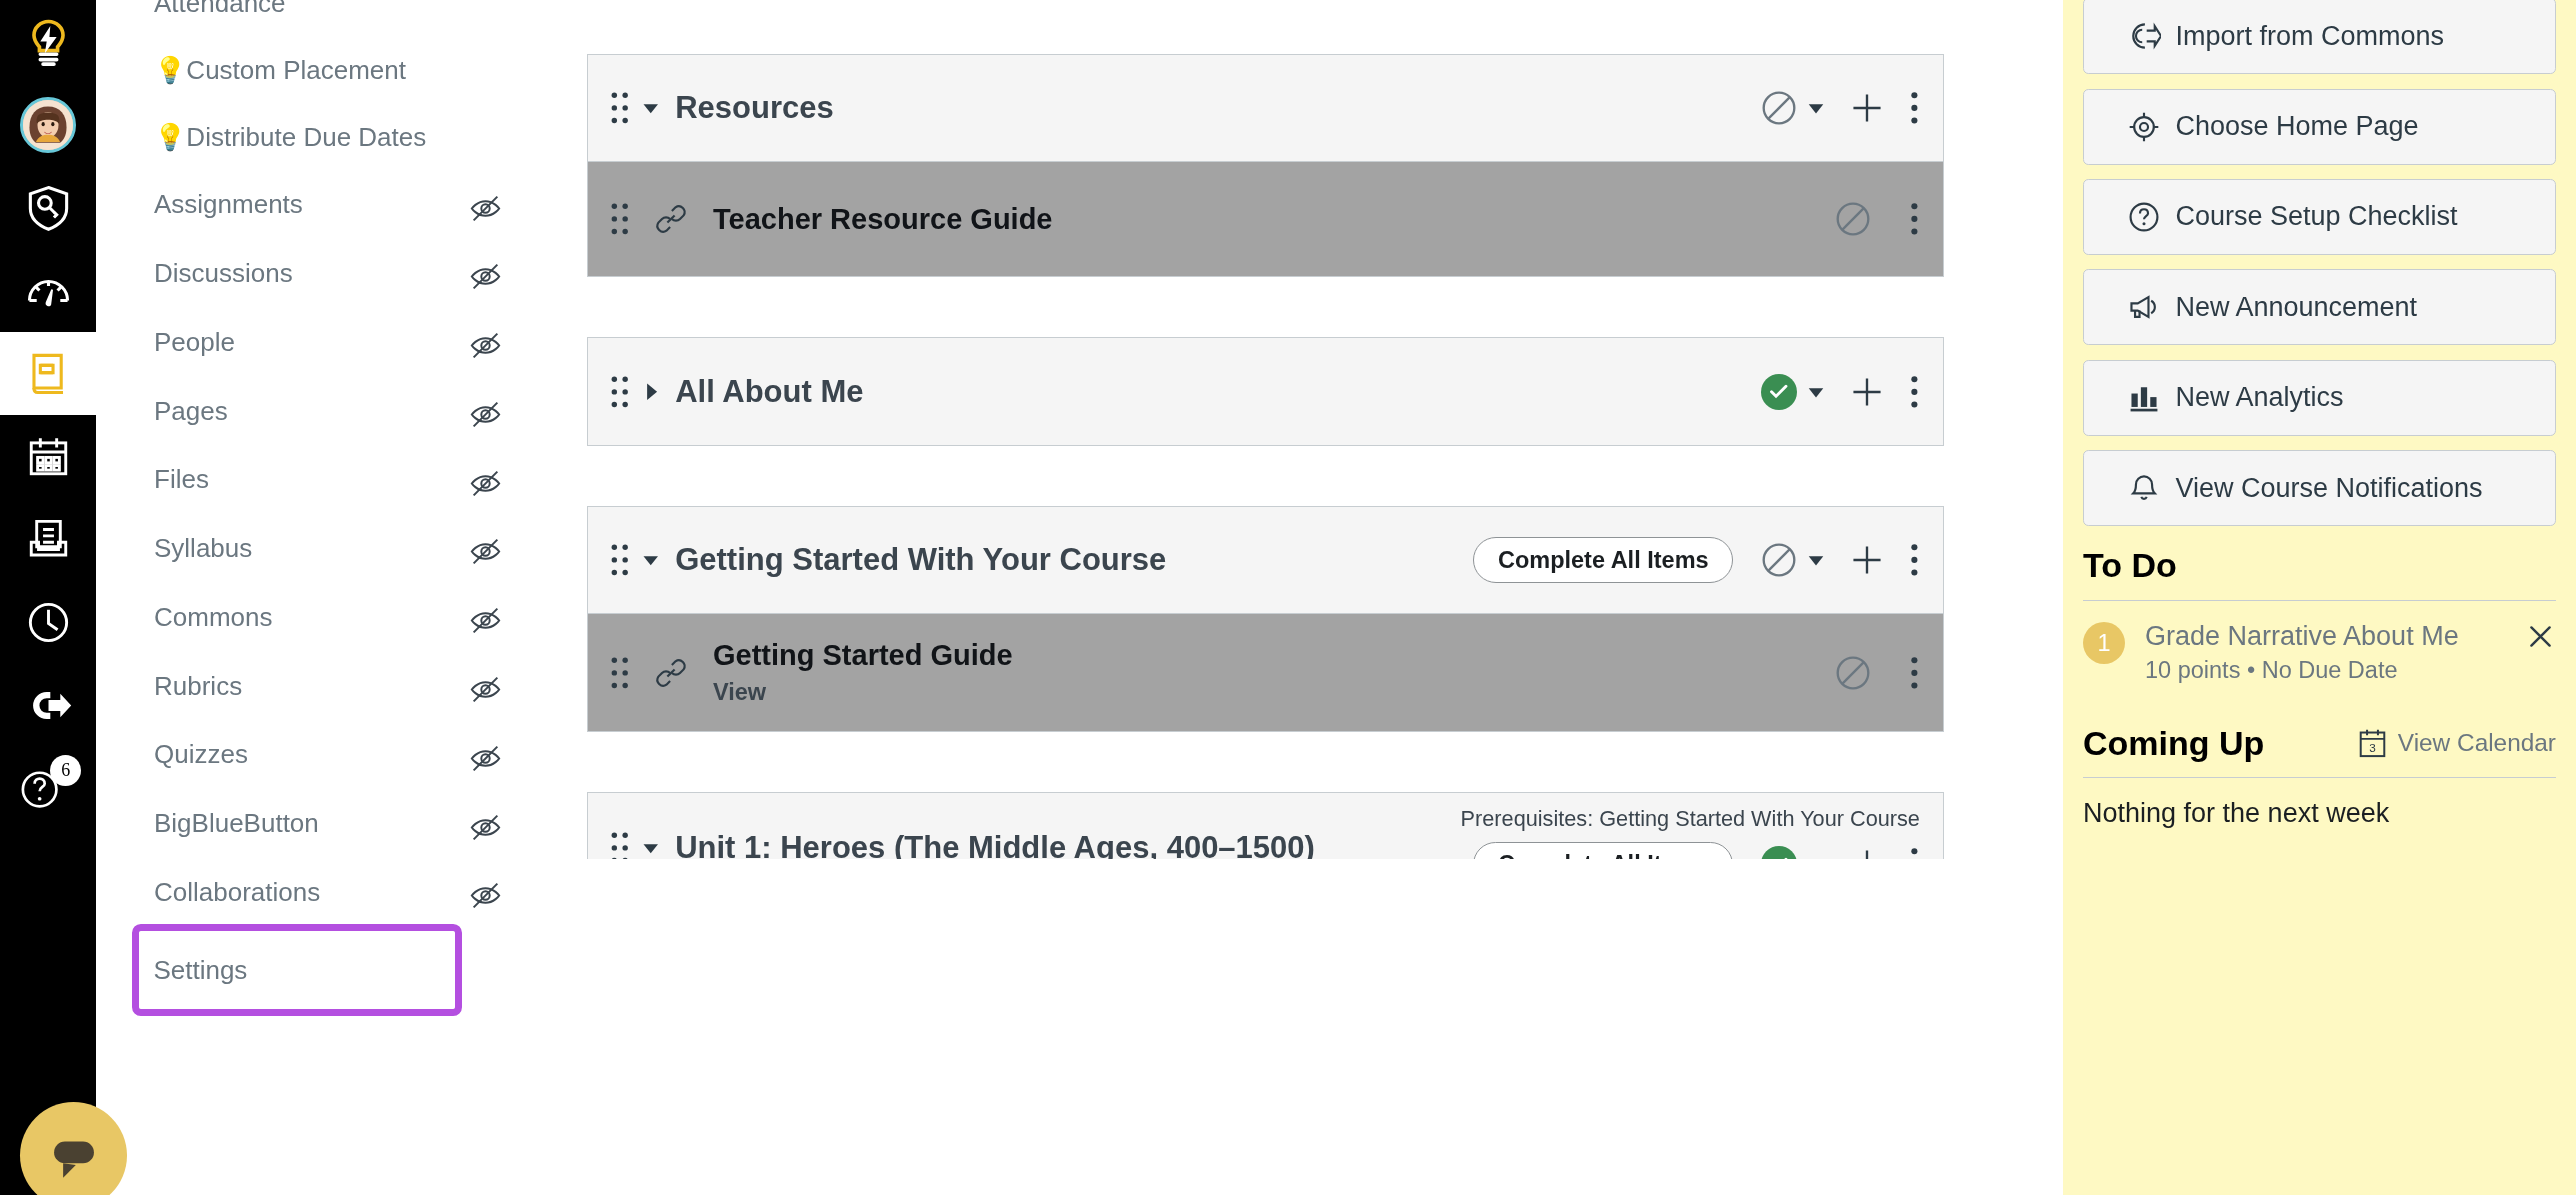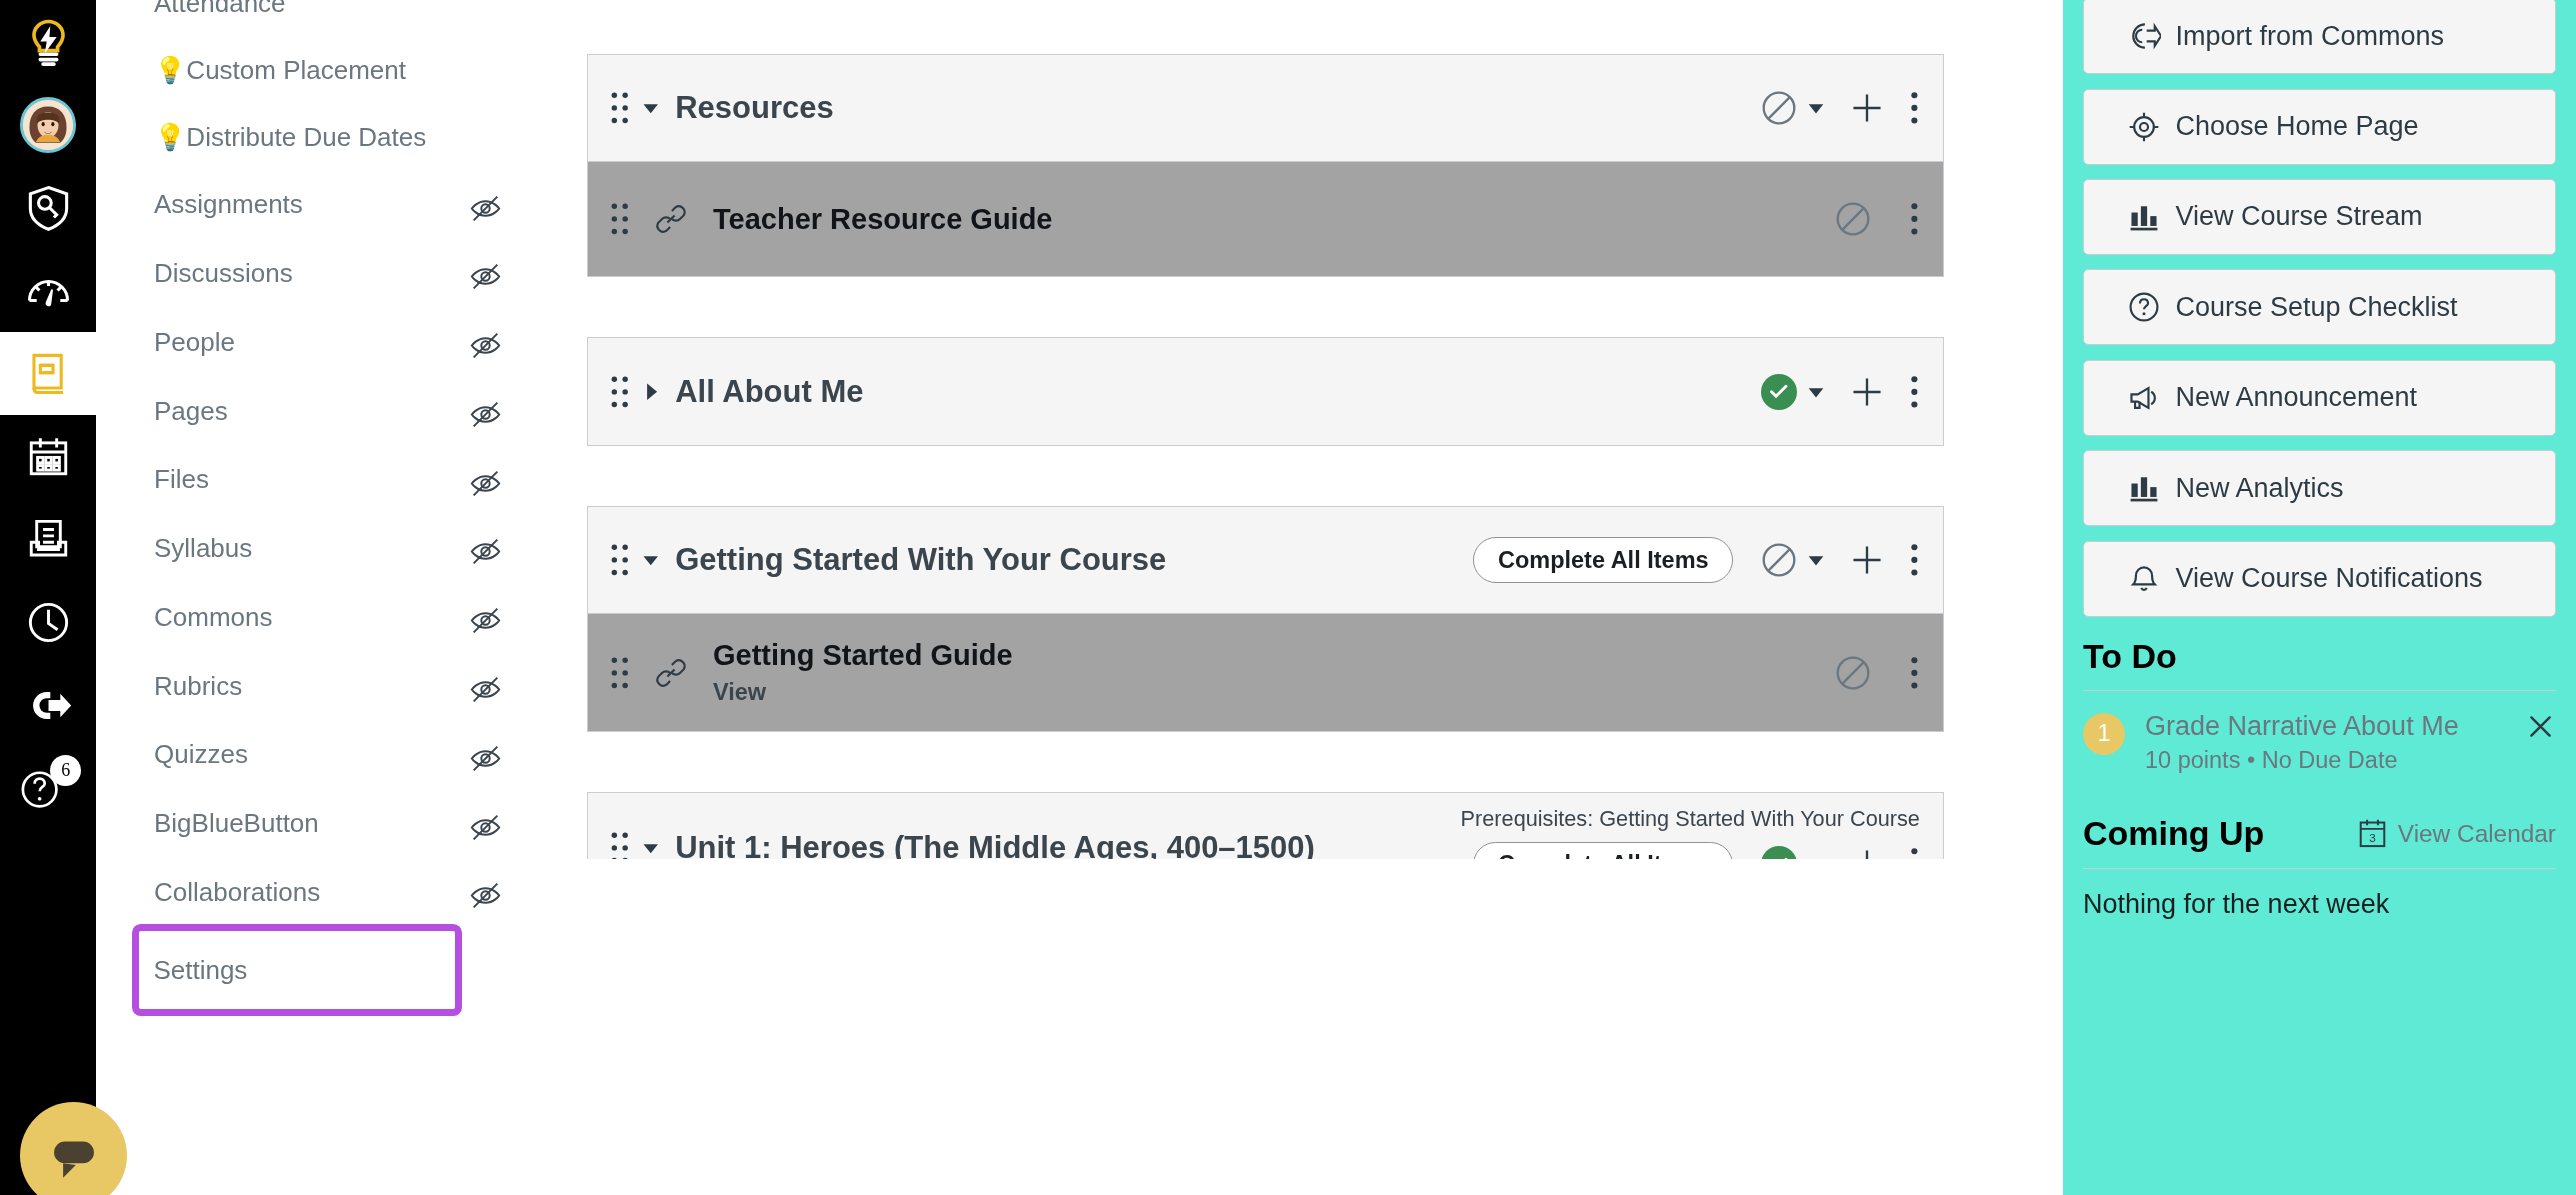--- a/index.html
+++ b/index.html
@@ -128,21 +128,21 @@
   .item-title { font-size: 29px; font-weight: bold; color: #111418; }
   .item-sub { font-size: 23.5px; color: #3b454e; font-weight: bold; }
   .item-right { margin-left: auto; display: flex; align-items: center; }
   .item-right .ic-unpub { margin-right: 38px; }
 
   .mod-gap { height: 60px; }
 
   
   .right-col {
     width: 513px; flex: 0 0 513px; height: 1195px;
-    padding: 0 20px 0 20px; background: #5eead4;
+    padding: 0 20px 0 20px; background: #fef9c3;
   }
   .side-btn {
     width: 100%; display: flex; align-items: center; gap: 14.4px;
     border: 1.8px solid #c7cdd1; border-radius: 5.4px;
     background: #f5f5f5; color: #2d3b45;
     font-size: 27px; padding: 16.2px 0 16.2px 43px;
     margin-bottom: 14.4px; min-height: 76px;
   }
   .side-btn.first { margin-top: -1.8px; }
   .side-ic { width: 34px; height: 34px; flex: 0 0 34px; }
@@ -754,31 +754,20 @@
       <span class="side-ic">
         <svg viewBox="0 0 38 38" fill="none" stroke="#2d3b45" stroke-width="2.4">
           <circle cx="19" cy="19" r="11"></circle>
             <circle cx="19" cy="19" r="4.5"></circle>
           <path d="M19 3v6M19 29v6M3 19h6M29 19h6"></path>
         </svg>
       </span>
       <span>Choose Home Page</span>
     </button>
 
-    <button class="side-btn">
-      <span class="side-ic">
-        <svg viewBox="0 0 38 38" fill="#2d3b45">
-          <rect x="5" y="14" width="7" height="15"></rect>
-            <rect x="15.5" y="7" width="7" height="22"></rect>
-          <rect x="26" y="18" width="7" height="11"></rect>
-            <rect x="4" y="31" width="30" height="3"></rect>
-        </svg>
-      </span>
-      <span>View Course Stream</span>
-    </button>
 
     <button class="side-btn">
       <span class="side-ic">
         <svg viewBox="0 0 38 38" fill="none" stroke="#2d3b45" stroke-width="2.4">
           <circle cx="19" cy="19" r="15"></circle>
           <path d="M14.5 15c0-3 2-4.7 4.5-4.7S23.5 12 23.5 15c0 3-4.5 3.2-4.5 6.5"></path>
           <circle cx="19" cy="26.5" r="1.7" fill="#2d3b45" stroke="none"></circle>
         </svg>
       </span>
       <span>Course Setup Checklist</span>

